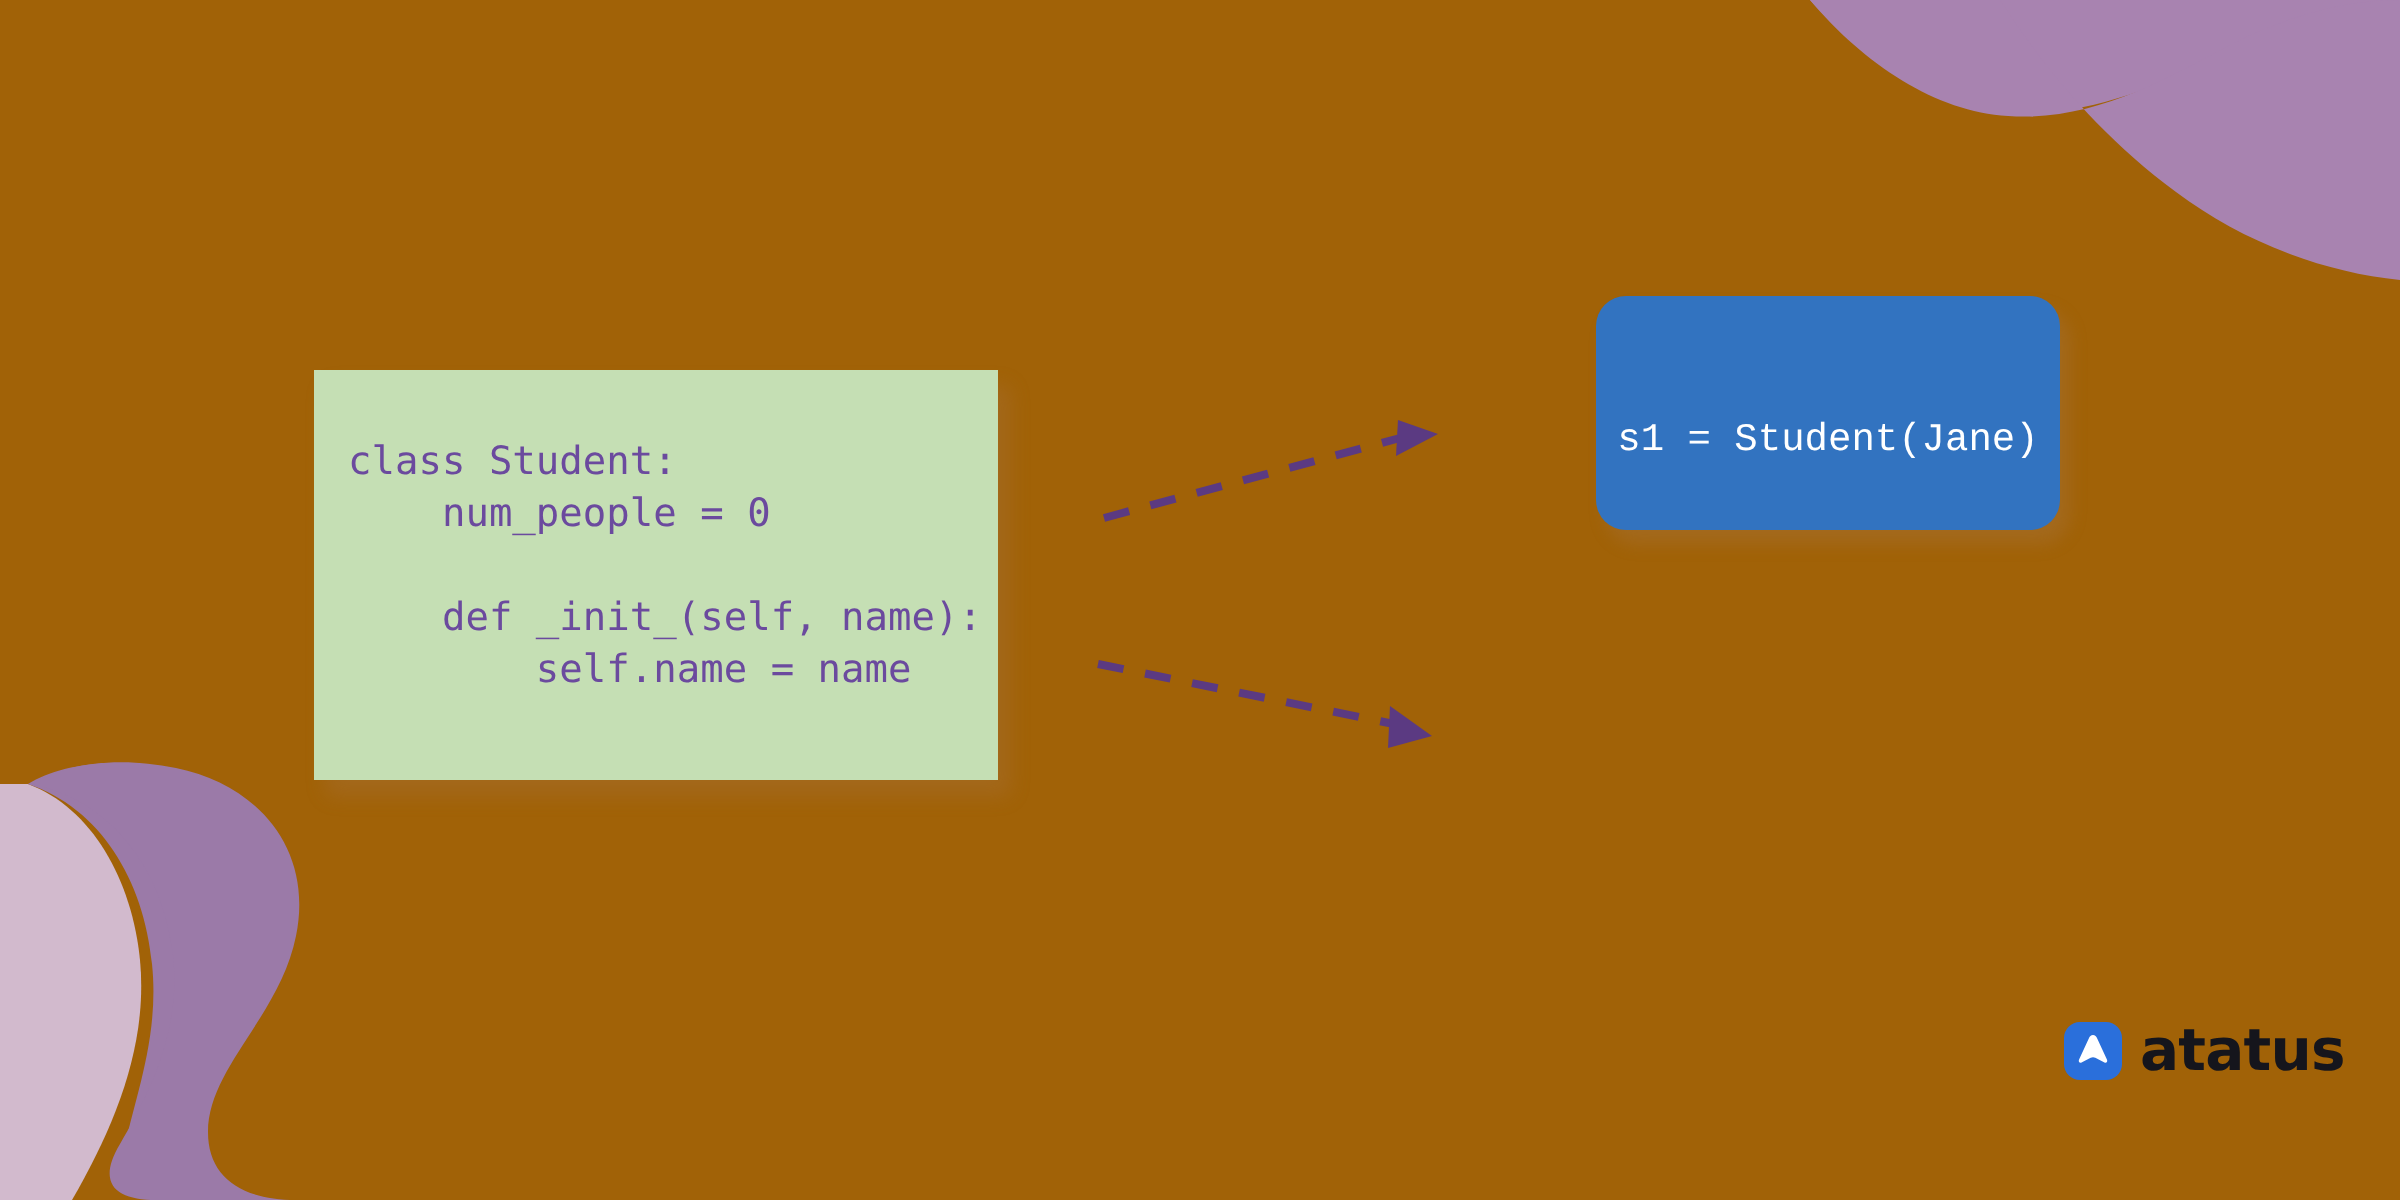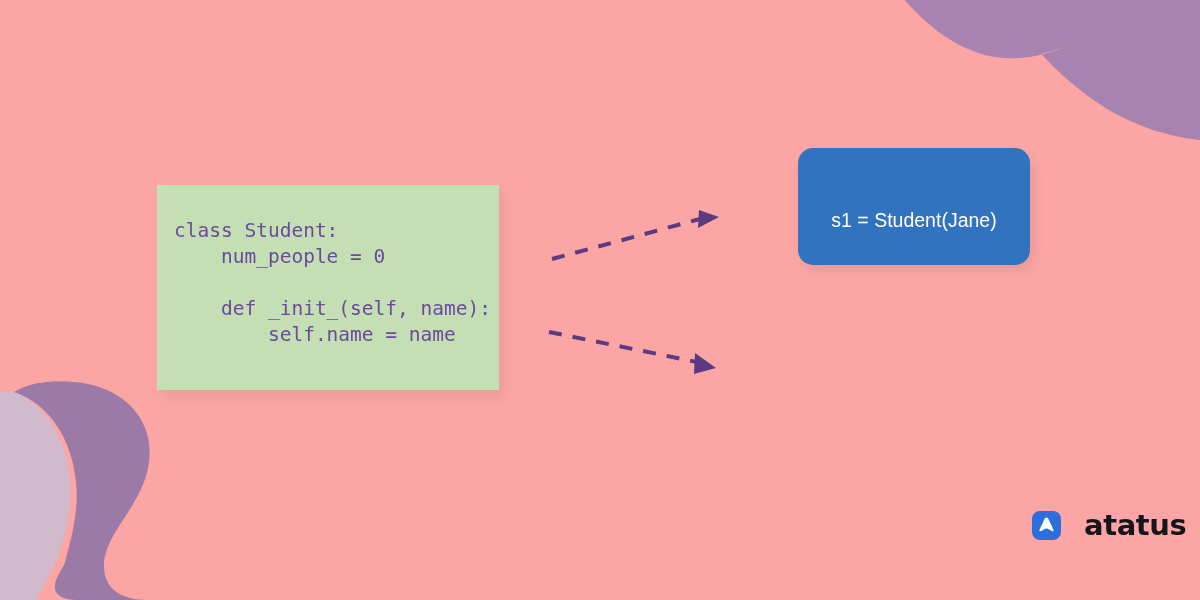--- a/index.html
+++ b/index.html
@@ -11,21 +11,21 @@
     width: 1200px;
     height: 600px;
     overflow: hidden;
     font-family: "Liberation Sans", sans-serif;
   }
 
   #canvas {
     position: relative;
     width: 1200px;
     height: 600px;
-    background: #fca5a5;
+    background: #a16207;
     overflow: hidden;
   }
 
   
   .blob-layer {
     position: absolute;
     left: 0;
     top: 0;
     width: 1200px;
     height: 600px;
@@ -66,21 +66,21 @@
   }
   #instance-box-1 { left: 798px; top: 148px; }
   #instance-box-2 { left: 798px; top: 328px; }
 
   .instance-label {
     position: absolute;
     left: 0;
     right: 0;
     top: 60px;
     text-align: center;
-    font-family: Liberation Sans, sans-serif;
+    font-family: Liberation Mono, monospace;
     font-size: 19.5px;
     line-height: 24px;
     color: #ffffff;
     white-space: pre;
   }
 
   
   #arrows {
     position: absolute;
     left: 0;
@@ -90,21 +90,21 @@
     pointer-events: none;
   }
 
   
   #logo {
     position: absolute;
     left: 1032px;
     top: 511px;
     display: flex;
     align-items: center;
-    gap: 23px;
+    gap: 9px;
   }
   #logo-mark {
     width: 29px;
     height: 29px;
     flex: 0 0 auto;
   }
   #logo-wordmark {
     font-family: "DejaVu Sans", sans-serif;
     font-size: 29px;
     font-weight: 600;

